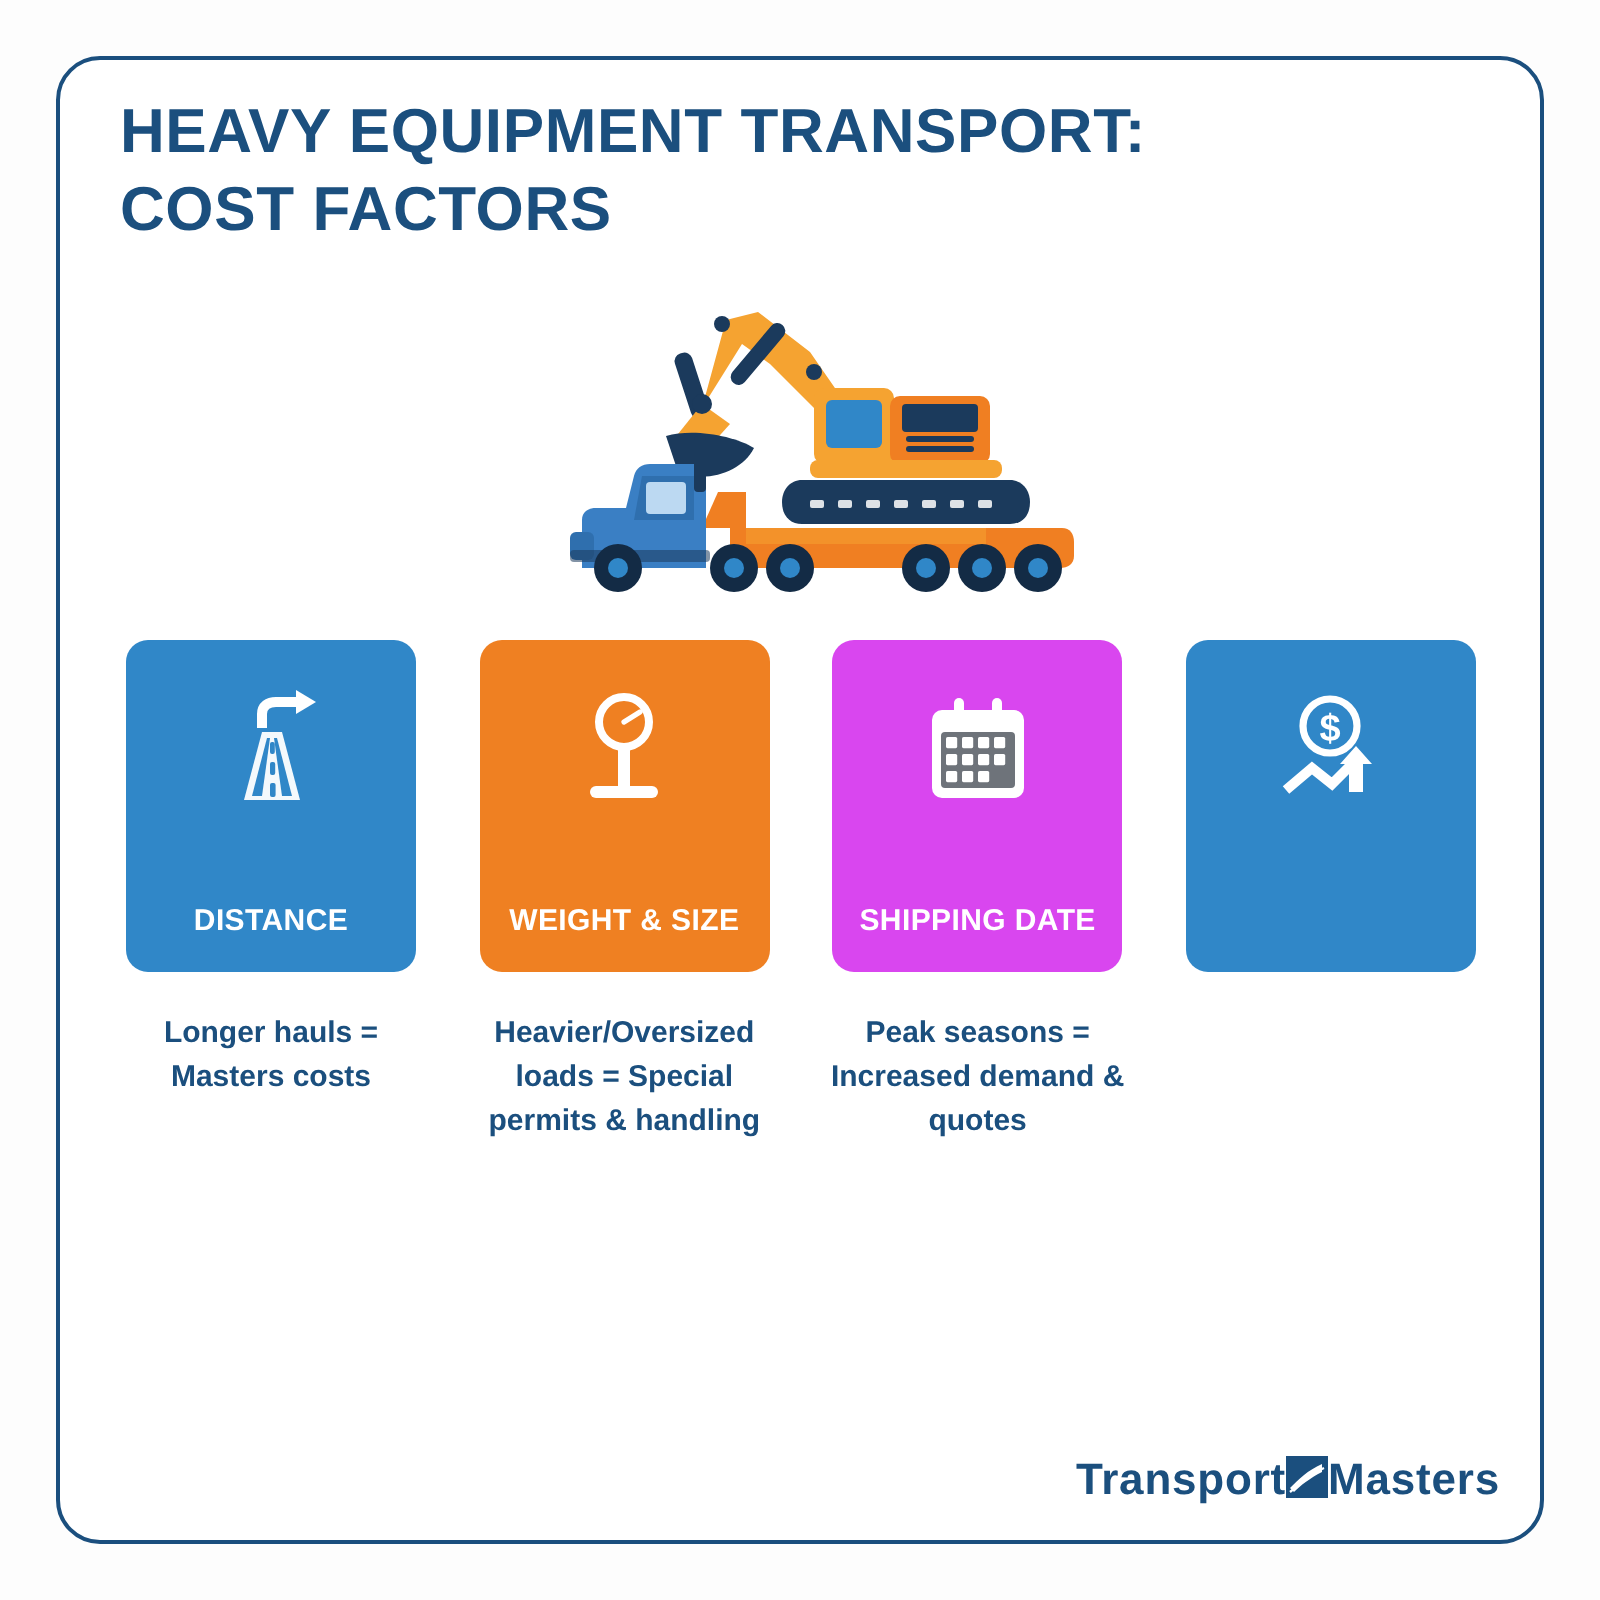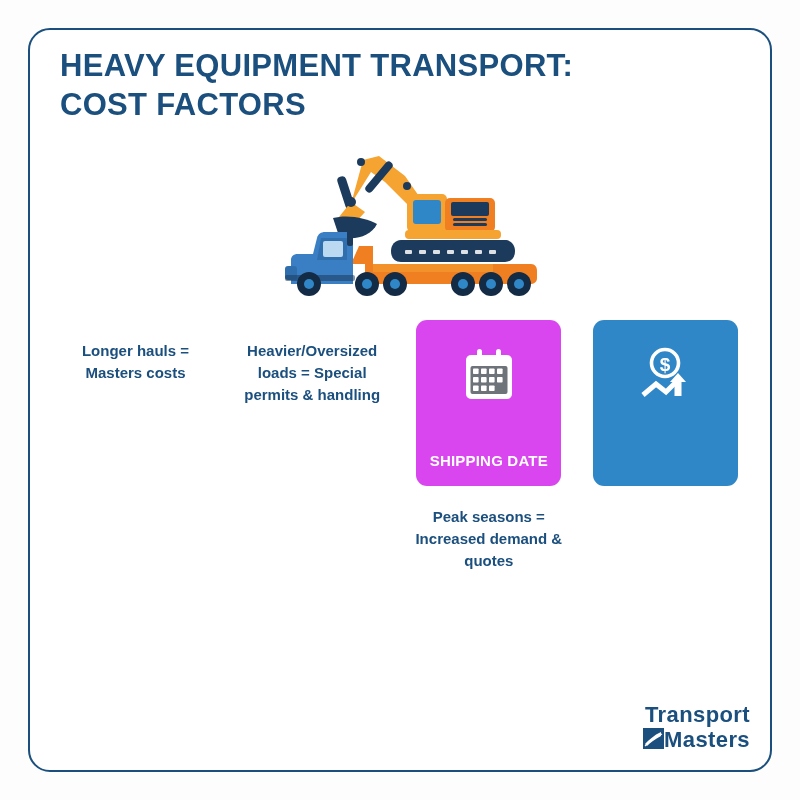--- a/index.html
+++ b/index.html
@@ -110,21 +110,21 @@
     font-weight: bold;
     line-height: 22px;
   }
 
   
   .logo {
     position: absolute;
     right: 50px;
     bottom: 48px;
     display: flex;
-    flex-direction: column;
+    flex-direction: row;
     align-items: flex-end;
   }
   .logo-top {
     color: #1b4f7e;
     font-size: 22px;
     font-weight: bold;
     letter-spacing: 0.4px;
     line-height: 24px;
   }
   .logo-bottom-row {
@@ -222,24 +222,58 @@
           <circle cx="236" cy="142" r="5" fill="#3087c8"></circle>
         <circle cx="264" cy="142" r="12" fill="#132b45"></circle>
           <circle cx="264" cy="142" r="5" fill="#3087c8"></circle>
       </g>
     </svg>
   </div>
 
   <div class="cards">
 
     <div class="card-col">
+      <div class="card-tile" style="background:#3087c8">
+        <div class="card-icon">
+          <svg viewBox="0 0 62 62" xmlns="http://www.w3.org/2000/svg">
+
+            <path d="M17 56 L26 22 L36 22 L45 56 Z" fill="#ffffff" opacity="0.95"></path>
+            <path d="M21 54 L28.5 25 L30 25 L26 54 Z" fill="#3087c8"></path>
+            <path d="M41 54 L33.5 25 L32 25 L36 54 Z" fill="#3087c8"></path>
+            <g fill="#3087c8">
+              <rect x="30" y="27" width="2.4" height="6" rx="1"></rect>
+              <rect x="30" y="37" width="2.6" height="6.5" rx="1"></rect>
+              <rect x="30" y="47.5" width="2.8" height="7" rx="1"></rect>
+            </g>
+
+            <path d="M26 20 L26 13 C 26 9, 29 7, 33 7 L45 7" stroke="#ffffff" stroke-width="5" fill="none" stroke-linecap="butt"></path>
+            <path d="M43 1 L53 7 L43 13 Z" fill="#ffffff"></path>
+          </svg>
+        </div>
+        <div class="card-label">
+          <div>Distance</div>
+        </div>
+      </div>
       <div class="card-caption">Longer hauls = Masters costs</div>
     </div>
 
     <div class="card-col">
+      <div class="card-tile" style="background:#ef8022">
+        <div class="card-icon">
+          <svg viewBox="0 0 62 62" xmlns="http://www.w3.org/2000/svg">
+            <circle cx="31" cy="17" r="12.5" fill="none" stroke="#ffffff" stroke-width="4"></circle>
+            <path d="M31 17 L39 12" stroke="#ffffff" stroke-width="2.6" stroke-linecap="round"></path>
+            <rect x="28" y="29" width="6" height="21" fill="#ffffff"></rect>
+            <rect x="14" y="49" width="34" height="6" rx="3" fill="#ffffff"></rect>
+          </svg>
+        </div>
+        <div class="card-label">
+          <div>Weight &amp; Size</div>
+        </div>
+      </div>
       <div class="card-caption">Heavier/Oversized loads = Special permits &amp; handling</div>
     </div>
 
     <div class="card-col">
       <div class="card-tile" style="background:#d946ef">
         <div class="card-icon">
           <svg viewBox="0 0 62 62" xmlns="http://www.w3.org/2000/svg">
             <rect x="19" y="5" width="5" height="12" rx="2.5" fill="#ffffff"></rect>
             <rect x="38" y="5" width="5" height="12" rx="2.5" fill="#ffffff"></rect>
             <rect x="8" y="11" width="46" height="44" rx="5" fill="#ffffff"></rect>

